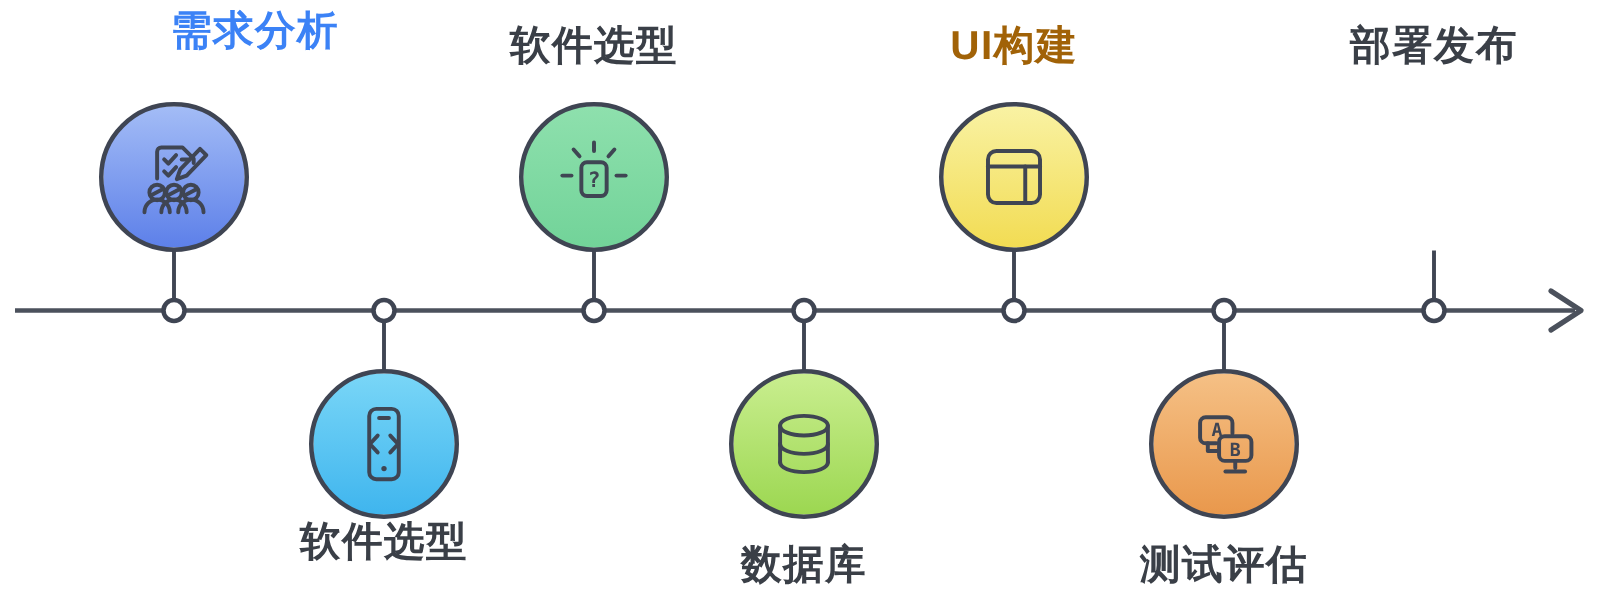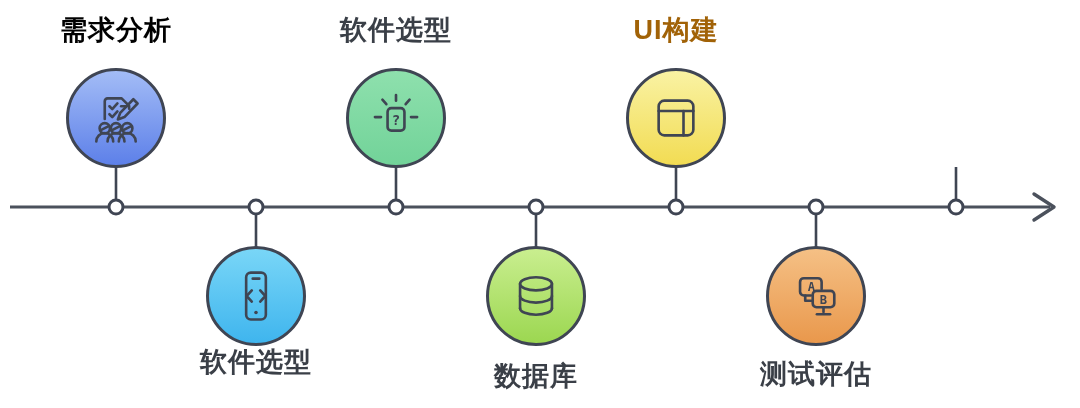--- a/index.html
+++ b/index.html
@@ -57,21 +57,21 @@
     <circle cx="32" cy="43" r="5.5"></circle>
           <path d="M27.8 45 L36.2 40.6"></path>
     <circle cx="44" cy="43" r="5.5"></circle>
           <path d="M39.8 45 L48.2 40.6"></path>
     <path d="M11 57 a9 9 0 0 1 18 0"></path>
     <path d="M23 57 a9 9 0 0 1 18 0"></path>
     <path d="M35 57 a9 9 0 0 1 18 0"></path>
   </svg>
       </div>
     </div>
-    <div class="stage-label" style="left: 6px; top: 12px; color: #000000;">需求分析</div>
+    <div class="stage-label" style="left: 6px; top: 2px; color: #3b82f6; text-align: right;">需求分析</div>
     <div class="node" style="left: 206px; top: 246px;">
       <div class="circle" style="background: linear-gradient(rgb(121, 214, 247), rgb(63, 181, 238)); border-color: rgb(63, 69, 83);">
         <svg class="stage-icon" viewBox="0 0 64 64">
     <rect x="21.5" y="7" width="21" height="50" rx="5"></rect>
     <path d="M28.5 13.5 h7"></path>
     <path d="M27.5 26 l-5.5 6 5.5 6"></path>
     <path d="M36.5 26 l5.5 6 -5.5 6"></path>
     <circle class="fill" cx="32" cy="49.5" r="1.9"></circle>
   </svg>
       </div>
@@ -119,14 +119,15 @@
     <path d="M38 24.5 V17 a4 4 0 0 0 -4 -4 H19 a4 4 0 0 0 -4 4 v10.5 a4 4 0 0 0 4 4 h7.5"></path>
     <path d="M20.5 31.5 v5.5 h6.5"></path>
     <text x="27" y="26.5" font-size="13" text-anchor="middle">A</text>
     <rect x="28.5" y="26.5" width="23" height="17.5" rx="4"></rect>
     <text x="40" y="40.5" font-size="13" text-anchor="middle">B</text>
     <path d="M40 44 v5"></path>
     <path d="M33 51.5 h14"></path>
   </svg>
       </div>
     </div>
-    <div class="stage-label" style="left: 706px; top: 358px; color: rgb(58, 63, 71); font-family: Liberation Mono, monospace;">测试评估</div>
+    <div class="stage-label" style="left: 706px; top: 358px; color: rgb(58, 63, 71);">测试评估</div>
+    <div class="stage-label" style="left: 846px; top: 12px; color: rgb(58, 63, 71);">部署发布</div>
   </div>
 
 </body></html>

